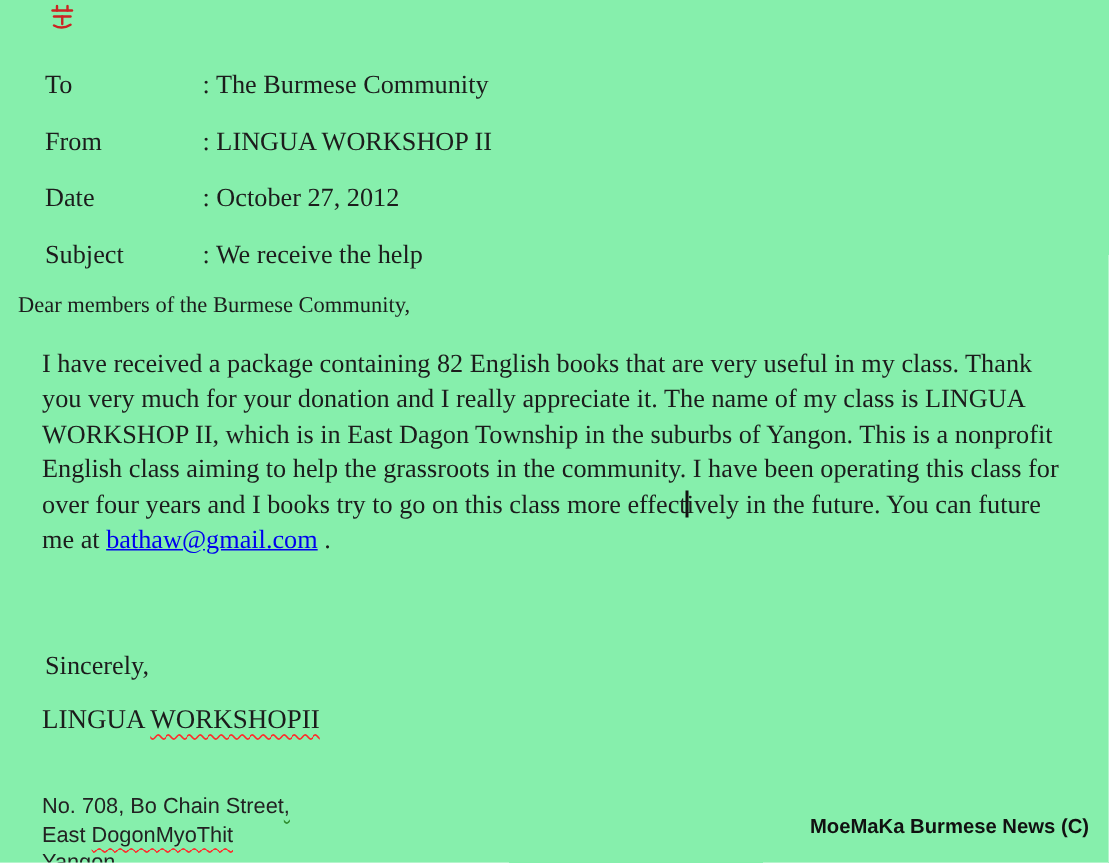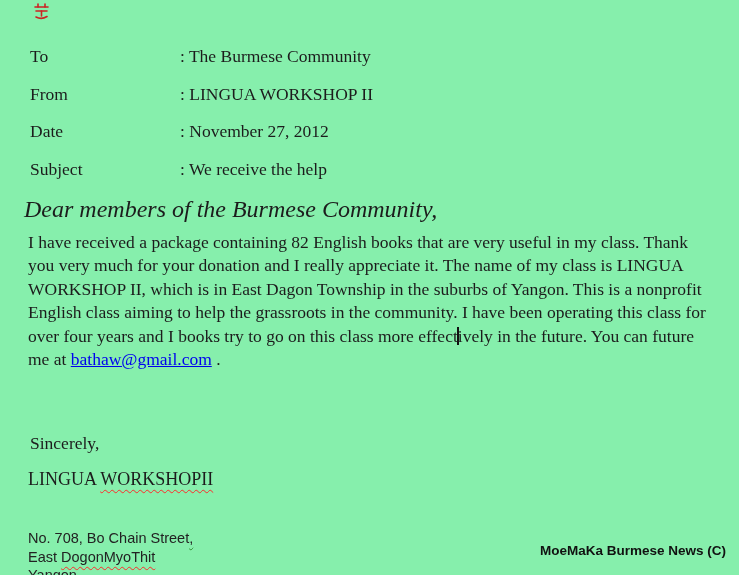--- a/index.html
+++ b/index.html
@@ -5,23 +5,23 @@
   html,body{margin:0;padding:0;}
   body{width:739px;height:575px;background:#ffffff;overflow:hidden;position:relative;
        font-family:"Liberation Serif", serif;color:#1c1c1c;}
   .page{position:absolute;inset:0;background:#86efac;}
 
   .logo{position:absolute;left:33px;top:3px;width:17px;height:17px;}
 
   .header{position:absolute;left:30px;top:46px;}
   .hrow{position:relative;height:37.7px;width:600px;}
   .lbl{position:absolute;left:0;top:0;font-size:17.5px;white-space:pre;}
-  .val{position:absolute;left:105px;top:0;font-size:17.5px;white-space:pre;margin-left:45px;}
+  .val{position:absolute;left:105px;top:0;font-size:17.5px;white-space:pre;}
 
-  .salutation{position:absolute;left:24px;top:196px;font-size:24px;white-space:pre;font-style:italic;}
+  .salutation{position:absolute;left:12px;top:196px;font-size:15px;white-space:pre;}
 
   .bodytext{position:absolute;left:28px;top:231px;width:700px;font-size:17.5px;}
   .bodytext .tline{white-space:pre;height:23.4px;line-height:23.4px;}
 
   .caret{display:inline-block;width:2px;height:18px;background:#111;
          vertical-align:-3px;margin:0 -1px;}
 
   .email-link{color:#0000ee;text-decoration:underline;cursor:pointer;}
 
   .closing{position:absolute;left:30px;top:433px;font-size:17.5px;white-space:pre;}
@@ -59,21 +59,21 @@
     <div class="hrow">
       <span class="lbl">To</span>
       <span class="val">: The Burmese Community</span>
     </div>
     <div class="hrow">
       <span class="lbl">From</span>
       <span class="val">: LINGUA WORKSHOP II</span>
     </div>
     <div class="hrow">
       <span class="lbl">Date</span>
-      <span class="val">: November 27, 2012</span>
+      <span class="val">: October 27, 2012</span>
     </div>
     <div class="hrow">
       <span class="lbl">Subject</span>
       <span class="val">: We receive the help</span>
     </div>
   </div>
 
   <div class="salutation">Dear members of the Burmese Community,</div>
 
   <div class="bodytext">

